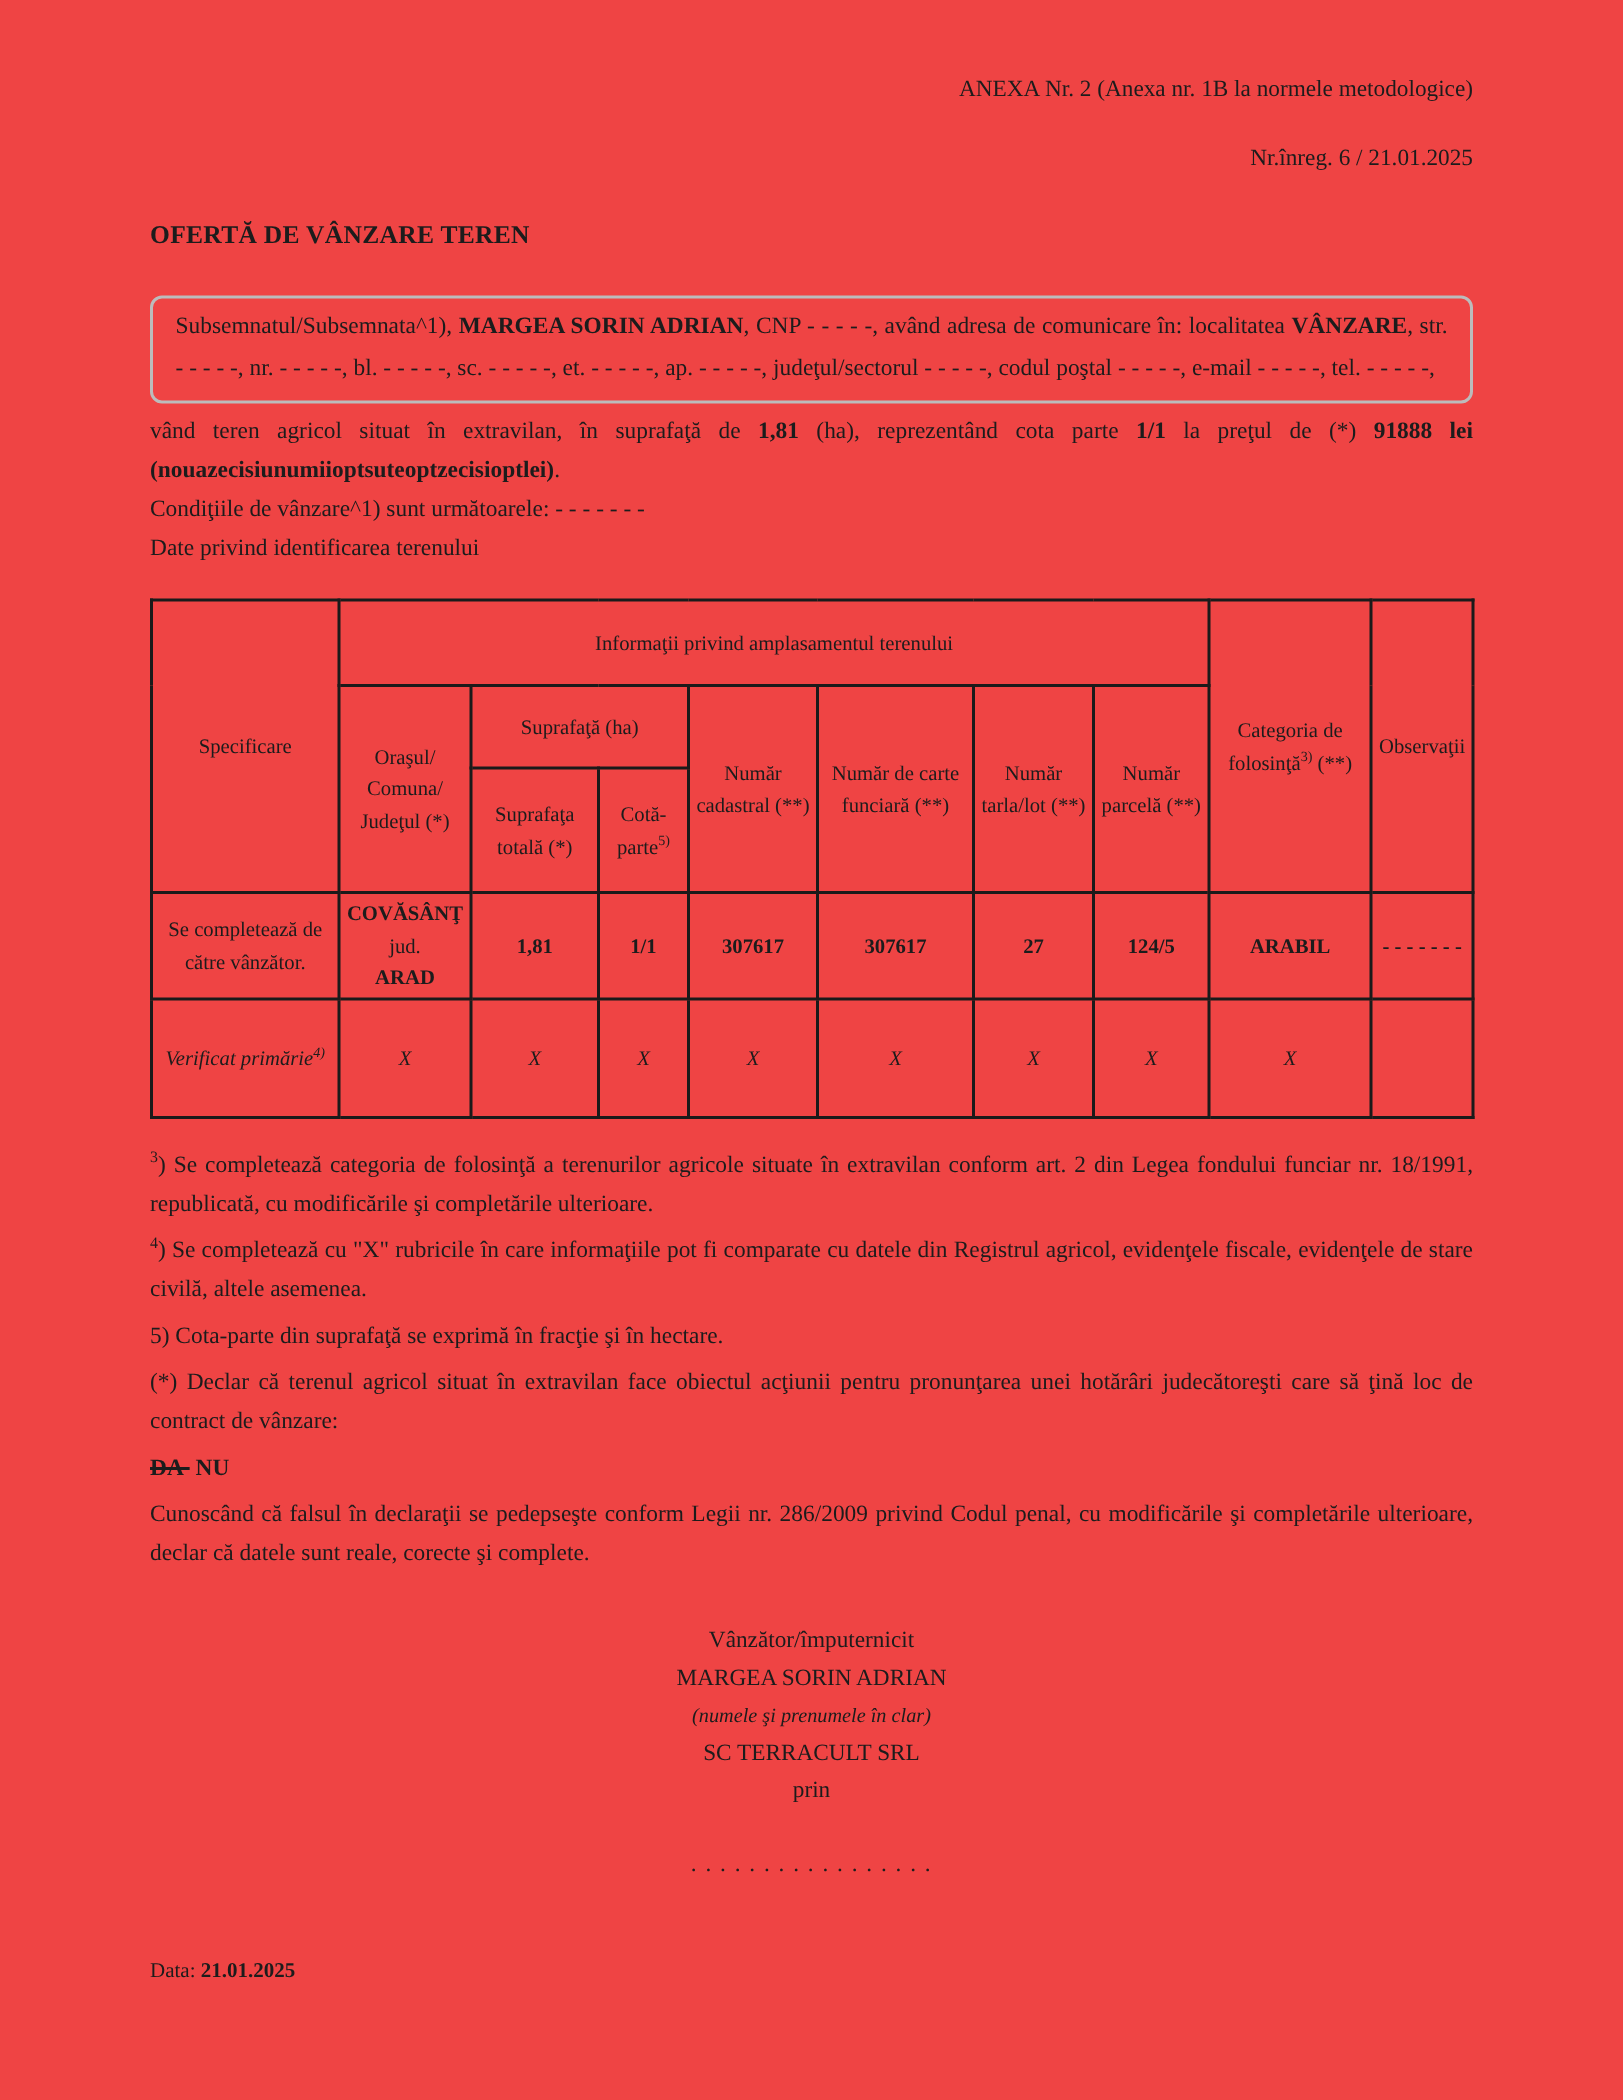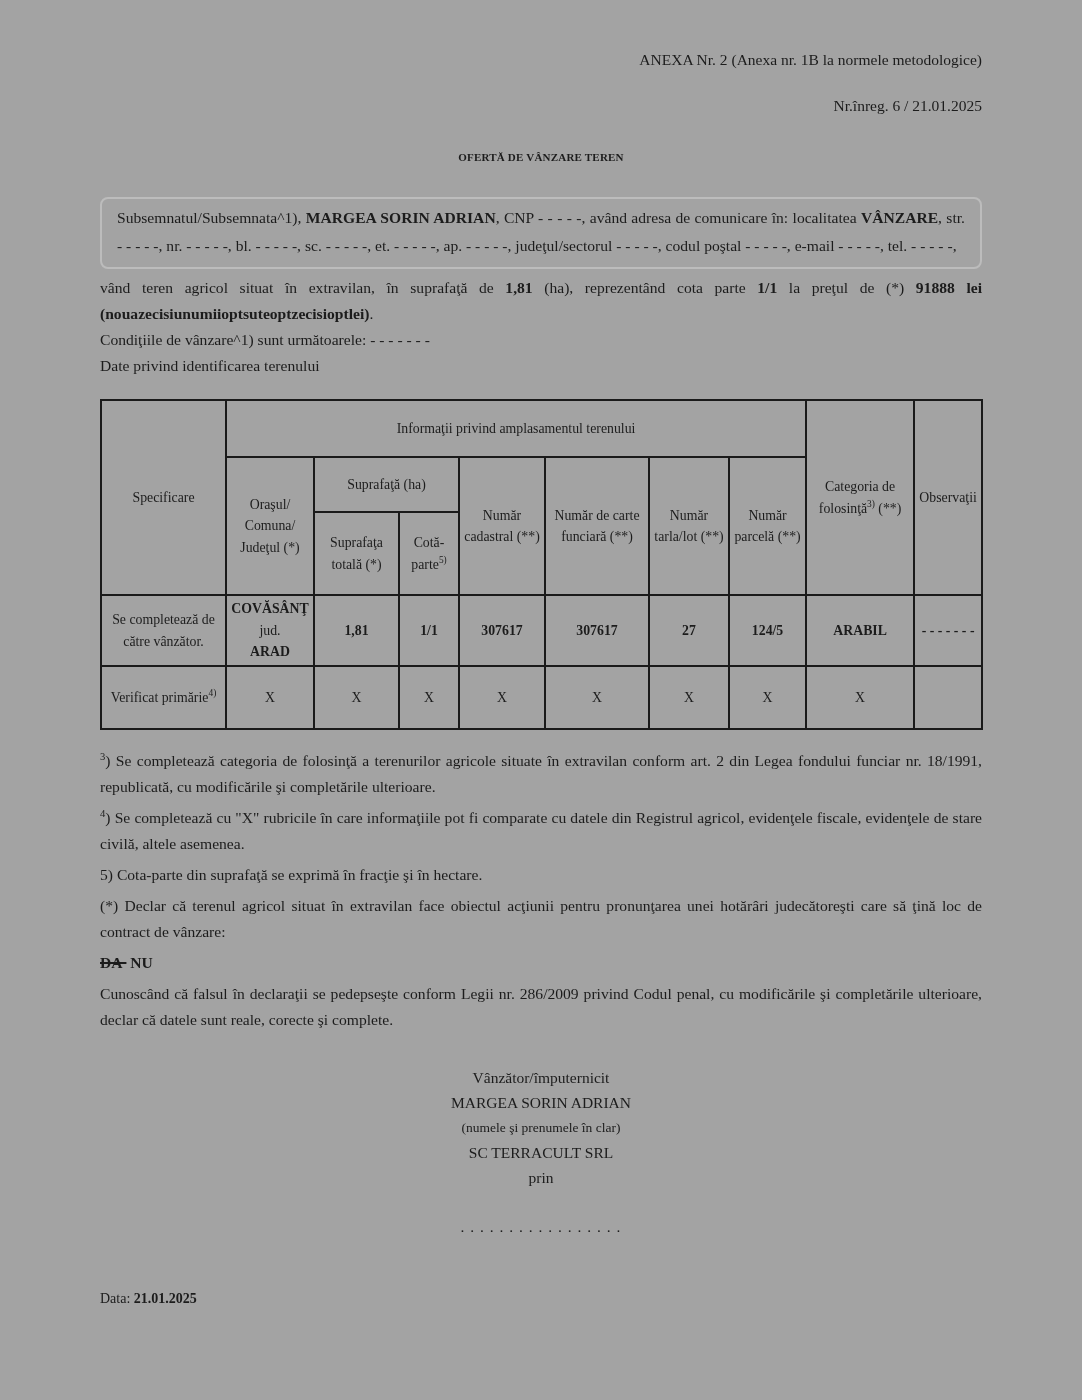--- a/index.html
+++ b/index.html
@@ -1,28 +1,28 @@
 <!DOCTYPE html>
 <html><head>
 <meta charset="utf-8">
 <style>
   html,body{margin:0;padding:0;background:#fff;}
   .page{
     position:relative;
     width:1082px;height:1400px;
-    background:#a3a3a3;
+    background:#ef4444;
     box-sizing:border-box;
     padding:50px 100px 0 100px;
     font-family:"Liberation Serif","DejaVu Serif",serif;
     color:#1c1c1c;
     overflow:hidden;
   }
   .annex{ text-align:right; font-size:15.5px; line-height:20px; }
   .reg{ text-align:right; font-size:15.5px; line-height:20px; margin-top:26px; }
-  .title{ text-align:center; font-size:11px; font-weight:bold; margin:30px 0 0 0; line-height:22px; letter-spacing:.2px; }
+  .title{ font-size:17px; font-weight:bold; margin:30px 0 0 0; line-height:22px; letter-spacing:.2px; }
   .intro-box{
     margin-top:29px;
     border:2px solid #bcbcbc;
     border-radius:8px;
     padding:5px 15px 7px 15px;
   }
   p{ margin:0; }
   .body-text{ font-size:15.6px; line-height:28px; }
   .just{ text-align:justify; }
   .vand{ margin-top:6px; line-height:26px; }
@@ -43,30 +43,30 @@
     vertical-align:middle;
     padding:1px 4px;
     font-size:13.8px;
     line-height:1.55;
     word-wrap:break-word;
   }
   tr.hr1{ height:57px; }
   tr.hr2{ height:55px; }
   tr.hr3{ height:83px; }
   tr.seller{ height:71px; }
-  tr.verify{ height:63px; }
+  tr.verify{ height:79px;font-style:italic; }
   td.left-cell{ text-align:left; padding-left:9px; }
   td.xmark{ font-size:20px; }
   td.val{ font-weight:bold; }
 
   .footnotes{ margin-top:18px; }
   .footnotes p{ margin:0 0 5px 0; }
   .da-nu{ margin:2px 0 4px 0; font-size:15.6px; line-height:26px; }
   .signature{ margin-top:32px; text-align:center; font-size:15.5px; line-height:25px; }
-  .sig-small{ font-size:13.5px; }
+  .sig-small{ font-size:13.5px;font-style:italic; }
   .sig-dots{ margin-top:24px; letter-spacing:1px; }
   .data-line{ margin-top:52px; font-size:14px; }
 </style>
 </head>
 <body>
 
 <div class="page">
 
   <div class="annex">ANEXA Nr. 2 (Anexa nr. 1B la normele metodologice)</div>
   <div class="reg">Nr.înreg. 6 / 21.01.2025</div>

